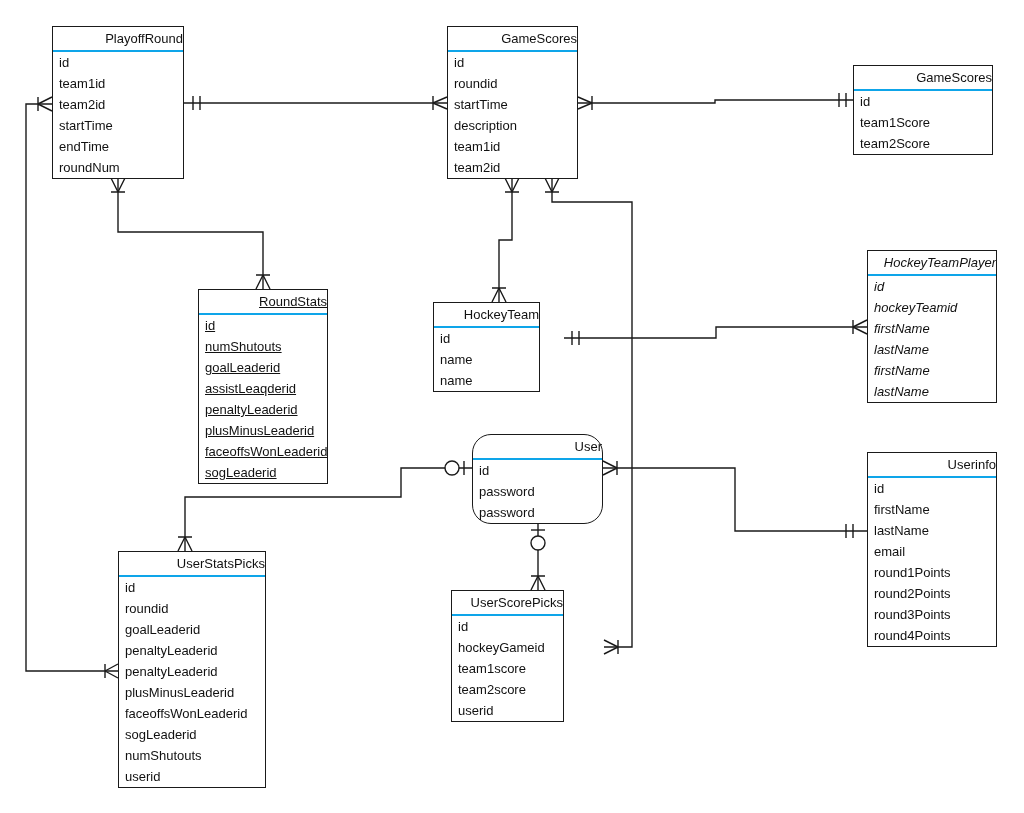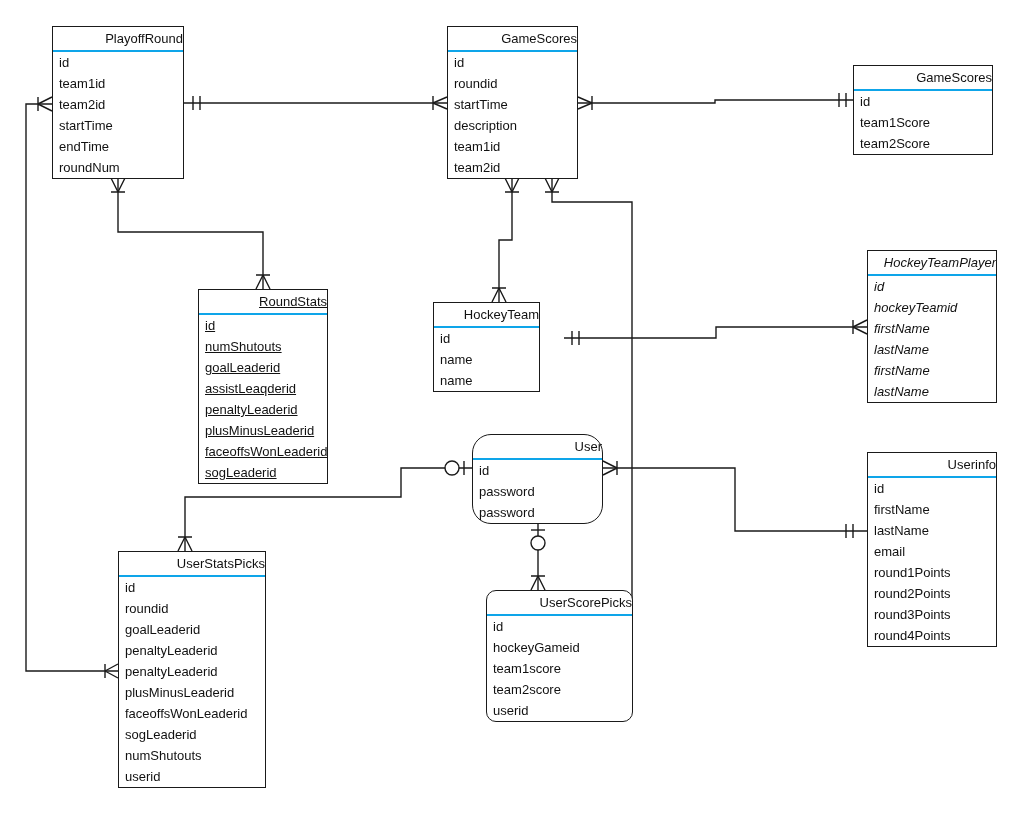--- a/index.html
+++ b/index.html
@@ -167,21 +167,21 @@
     <div class="erow">goalLeaderid</div>
     <div class="erow">penaltyLeaderid</div>
     <div class="erow">penaltyLeaderid</div>
     <div class="erow">plusMinusLeaderid</div>
     <div class="erow">faceoffsWonLeaderid</div>
     <div class="erow">sogLeaderid</div>
     <div class="erow">numShutouts</div>
     <div class="erow">userid</div>
   </div>
 
-  <div class="etable" style="left:486px;top:590px;width:147px;border-radius:10px;">
+  <div class="etable" style="left:451px;top:590px;width:113px;">
     <div class="ehead">UserScorePicks</div>
     <div class="erow">id</div>
     <div class="erow">hockeyGameid</div>
     <div class="erow">team1score</div>
     <div class="erow">team2score</div>
     <div class="erow">userid</div>
   </div>
 
 </div>
 

